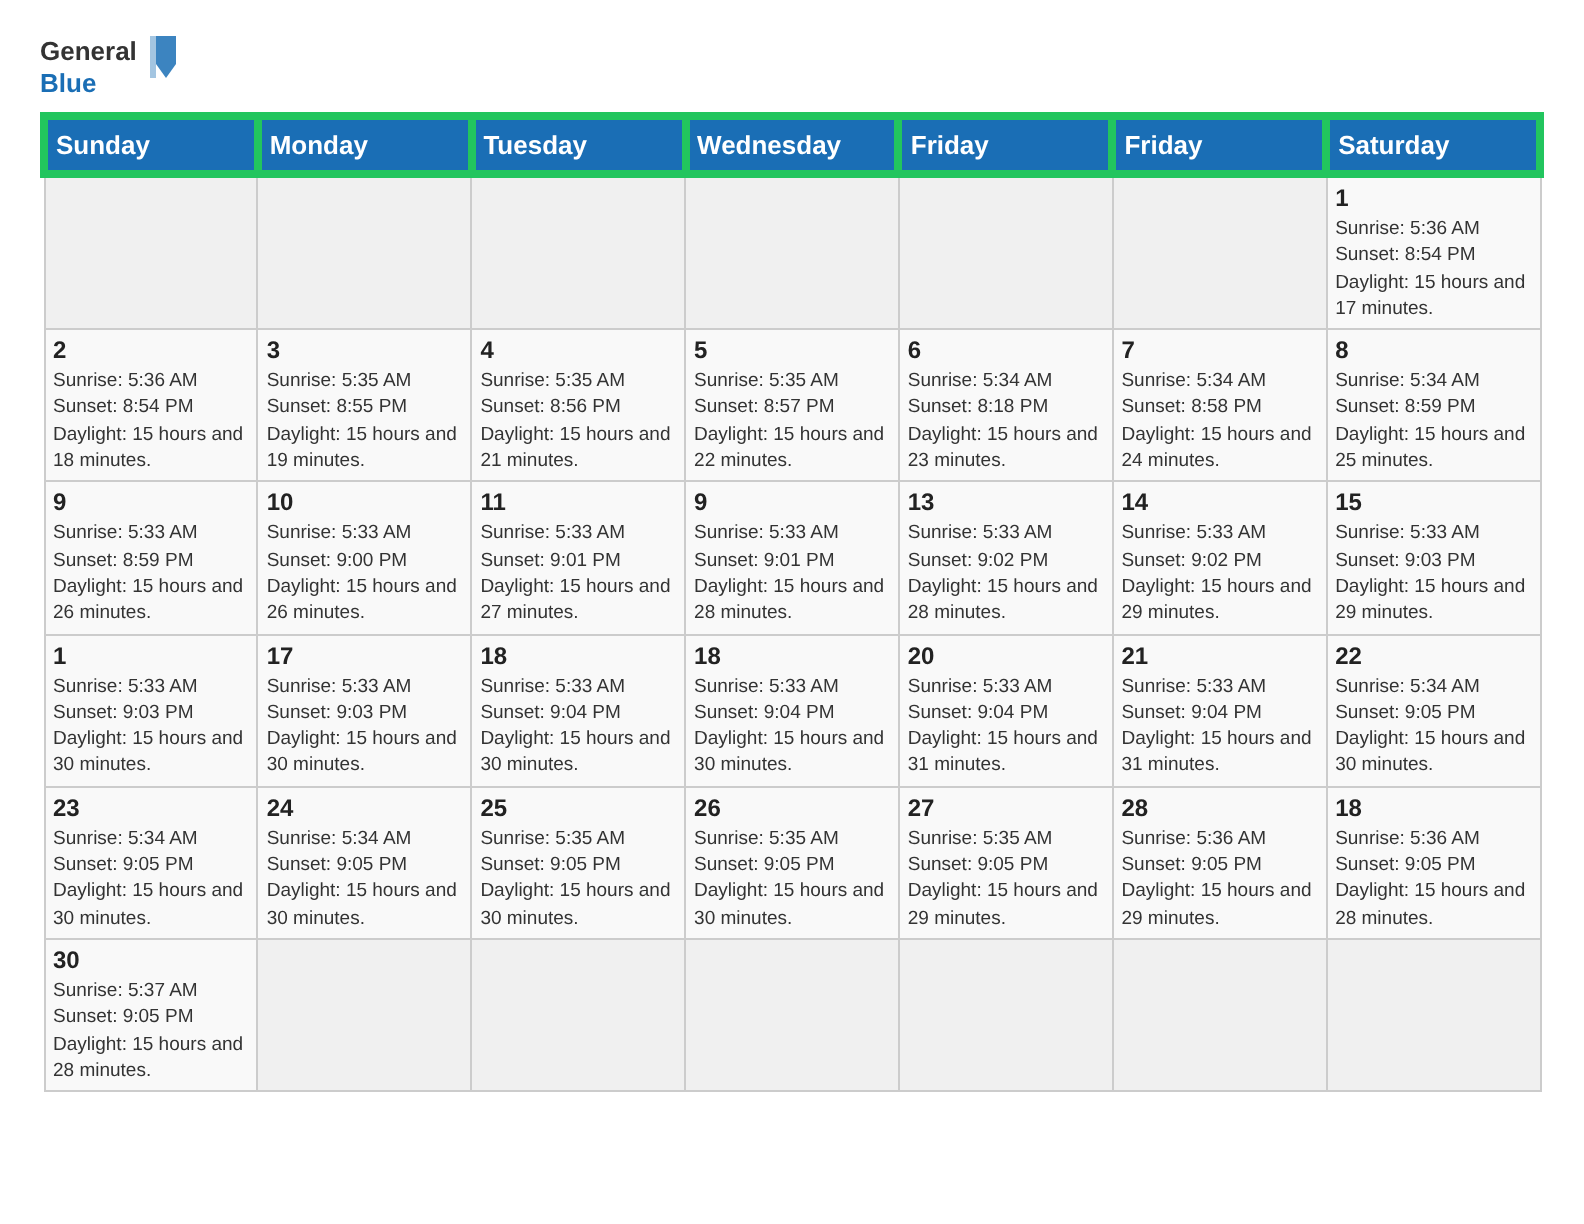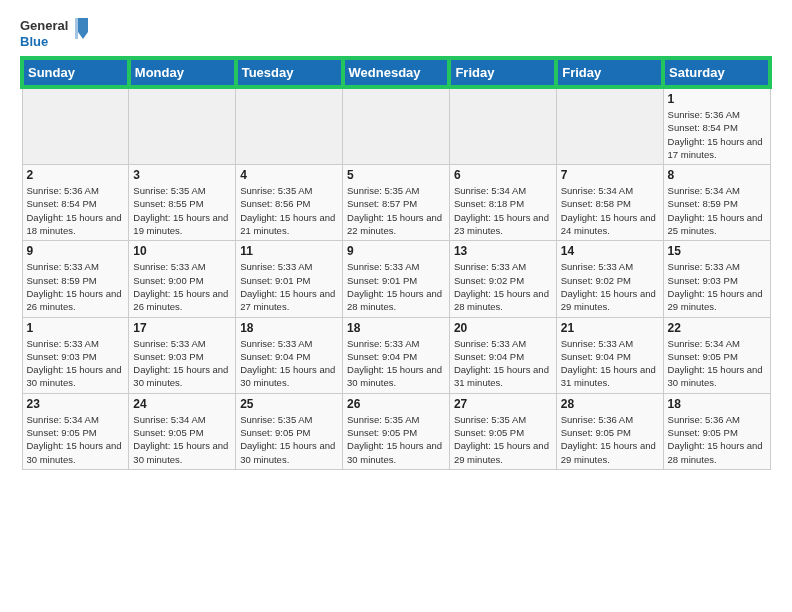--- a/index.html
+++ b/index.html
@@ -291,14 +291,28 @@
 Sunset: 9:05 PM
 Daylight: 15 hours and 29 minutes.</div>
         </td>
         <td>
           <span class="day-number">18</span>
           <div class="day-info">Sunrise: 5:36 AM
 Sunset: 9:05 PM
 Daylight: 15 hours and 28 minutes.</div>
         </td>
       </tr>
+      <tr>
+        <td>
+          <span class="day-number">30</span>
+          <div class="day-info">Sunrise: 5:37 AM
+Sunset: 9:05 PM
+Daylight: 15 hours and 28 minutes.</div>
+        </td>
+        <td class="empty"></td>
+        <td class="empty"></td>
+        <td class="empty"></td>
+        <td class="empty"></td>
+        <td class="empty"></td>
+        <td class="empty"></td>
+      </tr>
     </tbody>
 </table>
 
 </body></html>

